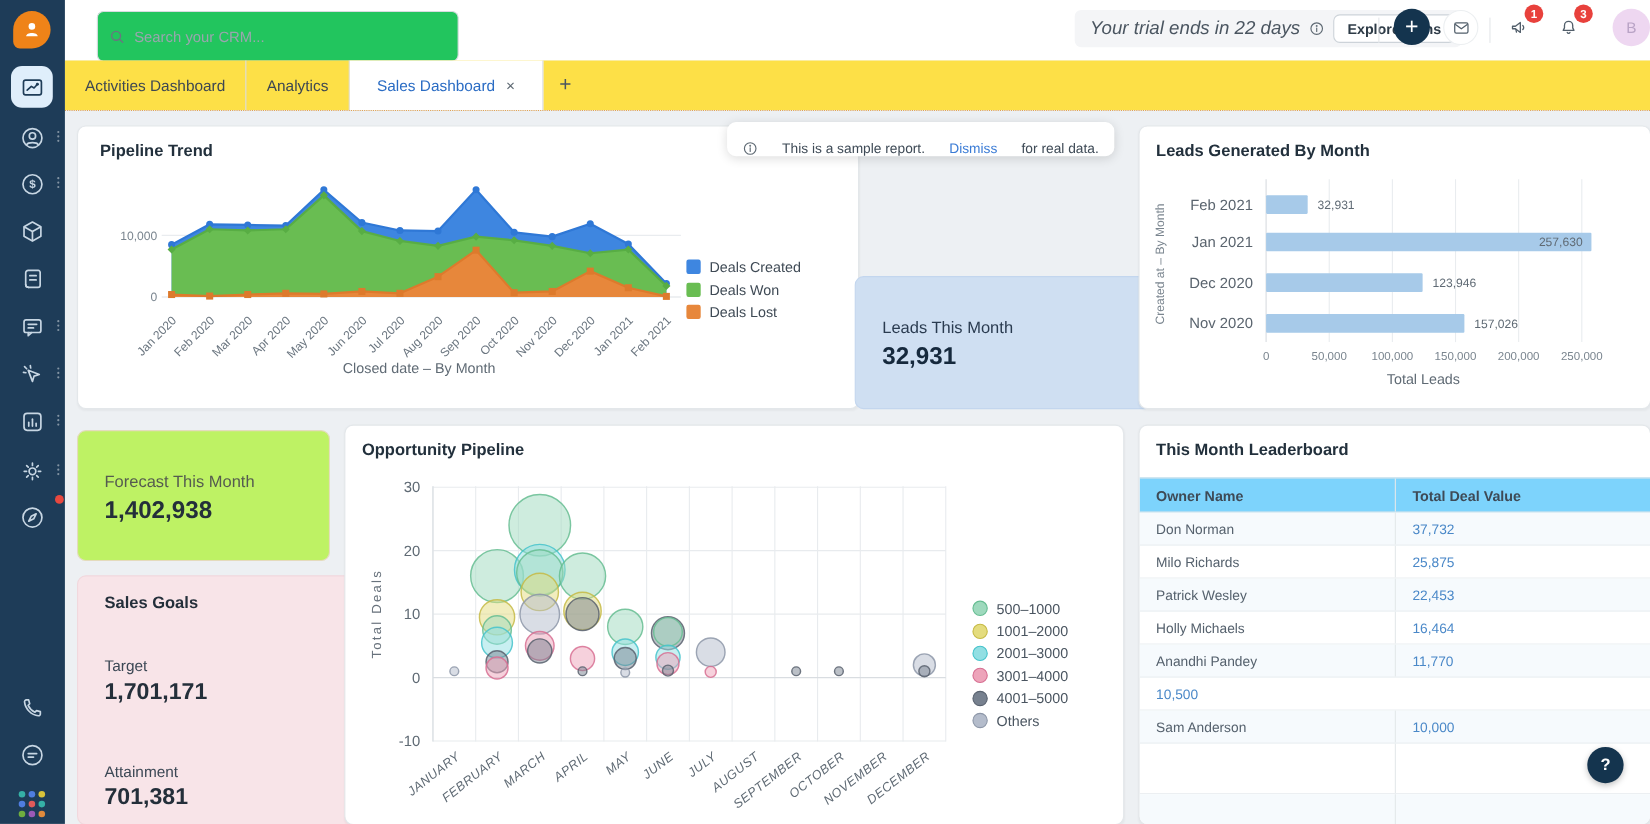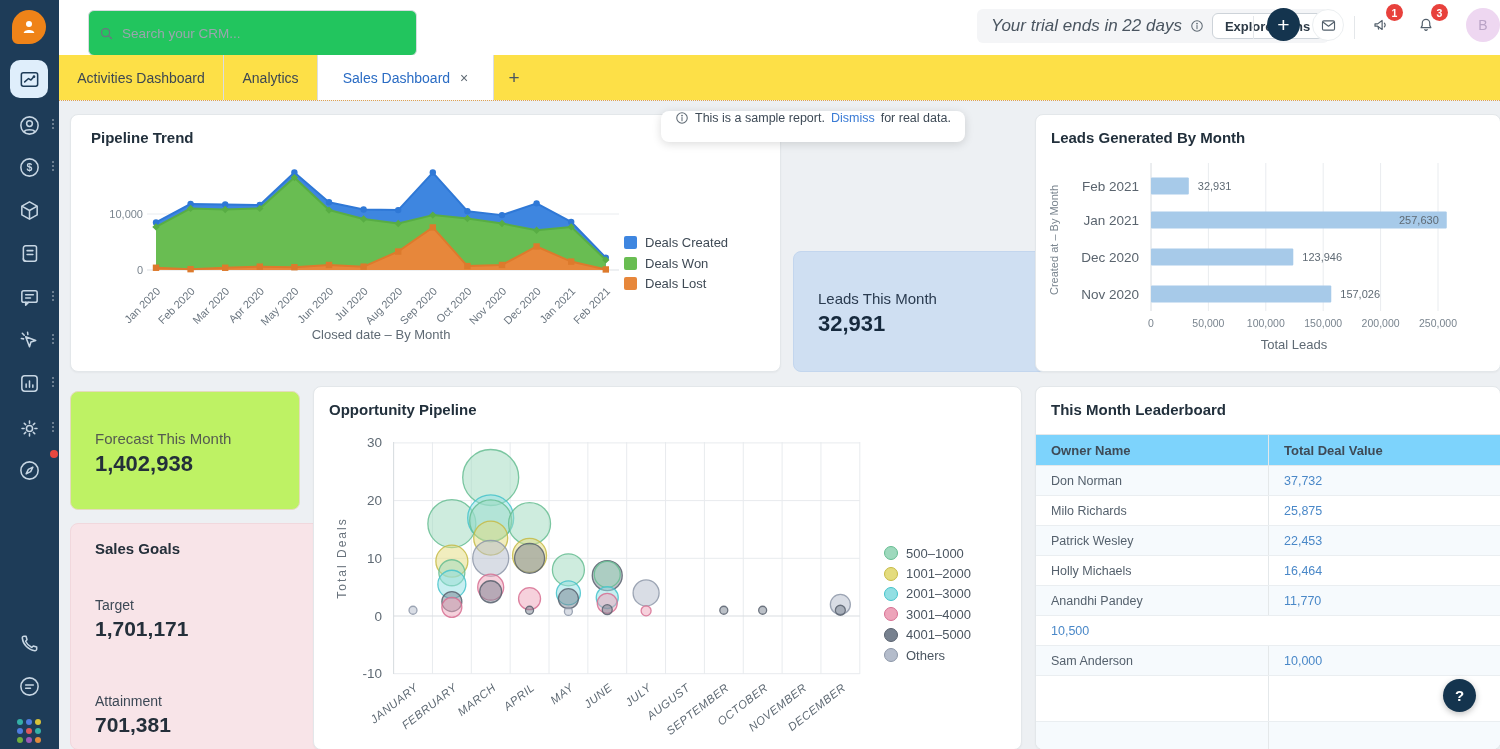--- a/index.html
+++ b/index.html
@@ -36,21 +36,21 @@
   .tab.active{background:#fff;color:#2a6cc4}
   .tab .x{color:#5f6a74;font-size:14px;cursor:pointer}
   .tab-plus{width:40px;height:45px;display:flex;align-items:center;justify-content:center;font-size:19px;color:#4a5560;cursor:pointer}
   
   #content{position:absolute;left:59px;top:100px;width:1441px;height:649px;background:#edf0f3;border-top:1px dotted #dfa050}
   .card{position:absolute;background:#fff;border:1px solid #e3e7ea;border-radius:8px;box-shadow:0 1px 2px rgba(0,0,0,.04);overflow:hidden}
   .card-title{position:absolute;left:20px;top:14px;font-size:15px;font-weight:bold;color:#22303c}
   .stat{position:absolute;border-radius:8px;padding:38px 24px 0 24px}
   .stat .t{font-size:15px}
   .stat .v{font-size:21px;font-weight:bold;margin-top:4px}
-  .banner{position:absolute;left:602px;top:10px;height:31px;background:#fff;border-radius:8px;box-shadow:0 2px 10px rgba(0,0,0,.14);display:flex;align-items:flex-start;padding:0 14px;gap:6px;z-index:6;font-size:12.5px;color:#3e4a56;white-space:nowrap}
+  .banner{position:absolute;left:602px;top:10px;height:31px;background:#fff;border-radius:8px;box-shadow:0 2px 10px rgba(0,0,0,.14);display:flex;align-items:flex-end;padding:0 14px;gap:22px;z-index:6;font-size:12.5px;color:#3e4a56;white-space:nowrap}
   .banner a{color:#3a7bd5;text-decoration:none;cursor:pointer}
   
   .lb-head{position:absolute;left:0;top:47px;width:465px;height:32px;background:#7dd3fc;border-top:1px solid #e4e8ea;border-bottom:1px solid #e4e8ea;display:flex;font-size:13px;font-weight:bold;color:#3e4a56}
   .lb-head div{display:flex;align-items:center;padding-left:15px}
   .lb-c1{width:233px;border-right:1px solid #e4e8ea}
   .lb-c2{flex:1}
   #lb-body{position:absolute;left:0;top:79px;width:465px}
   .lb-row{display:flex;border-bottom:1px solid #eaeef1;height:30px}
   .lb-row:nth-child(odd){background:#f6fafd}
   .lb-row div{display:flex;align-items:center;padding-left:15px;font-size:12.5px}
@@ -375,21 +375,21 @@
             <span>Deals Won</span>
           </div>
           <div class="li">
             <span class="sw" style="background: rgb(231, 135, 59);"></span>
             <span>Deals Lost</span>
           </div>
         </div>
     </section>
 
 
-    <section class="stat" style="left:734px;top:150px;width:272px;height:121px;background:#cfdff2;border:1px solid #c3d6ee">
+    <section class="stat" style="left:718px;top:150px;width:272px;height:121px;background:#cfdff2;border:1px solid #c3d6ee">
       <div class="t" style="color:#2a3b50">Leads This Month</div>
       <div class="v" style="color:#16293d;font-size:22px">32,931</div>
     </section>
 
     <section class="card" style="left:976px;top:13px;width:466px;height:258px">
       <h2 class="card-title" style="left:15px">Leads Generated By Month</h2>
       <svg id="leads-svg" width="465" height="258" style="position:absolute;left:0;top:0">
           <line x1="115" y1="48" x2="115" y2="196" stroke="#d8dce0"></line>
           <text x="115" y="212" text-anchor="middle" class="tick">0</text>
           <line x1="172.4" y1="48" x2="172.4" y2="196" stroke="#e9ecef"></line>

